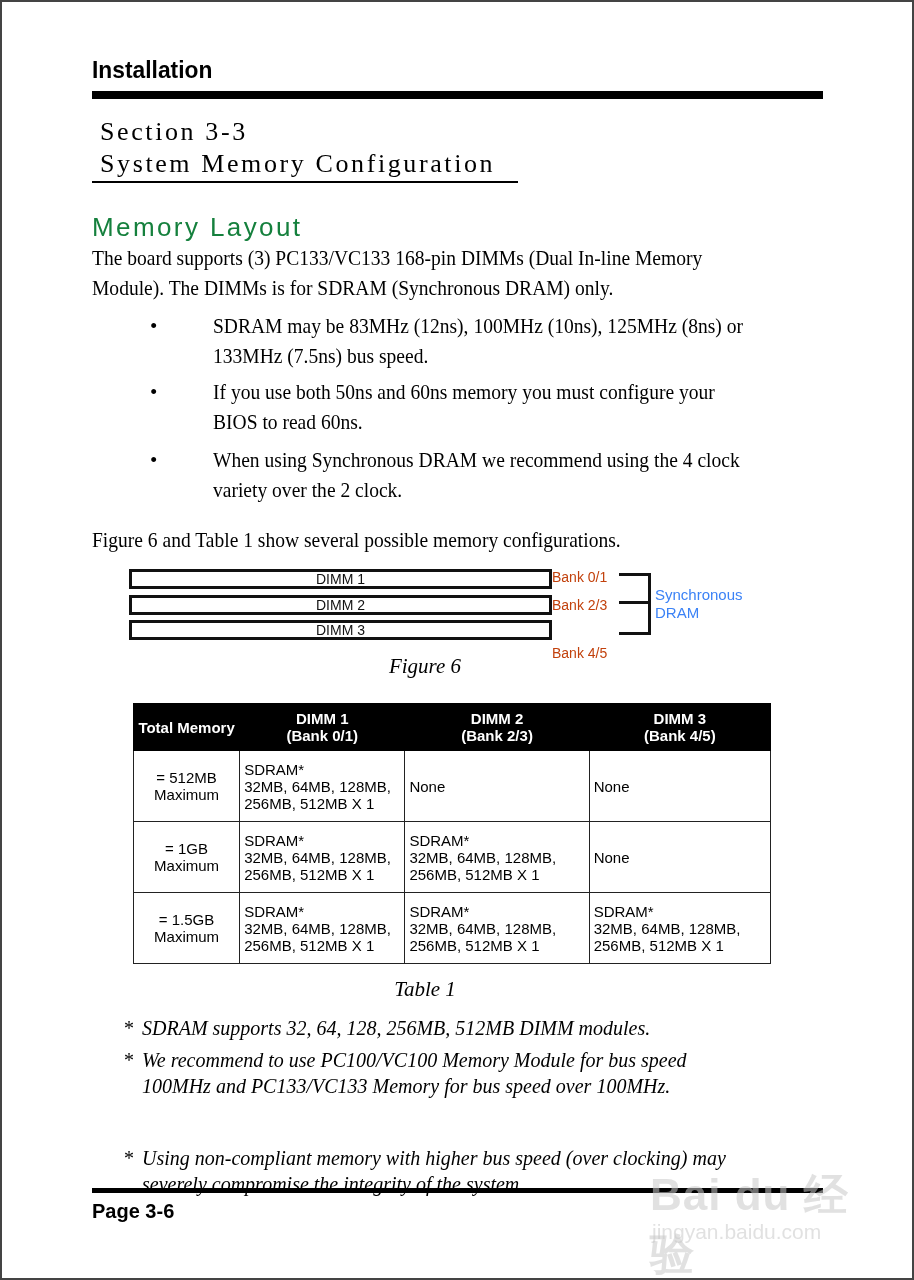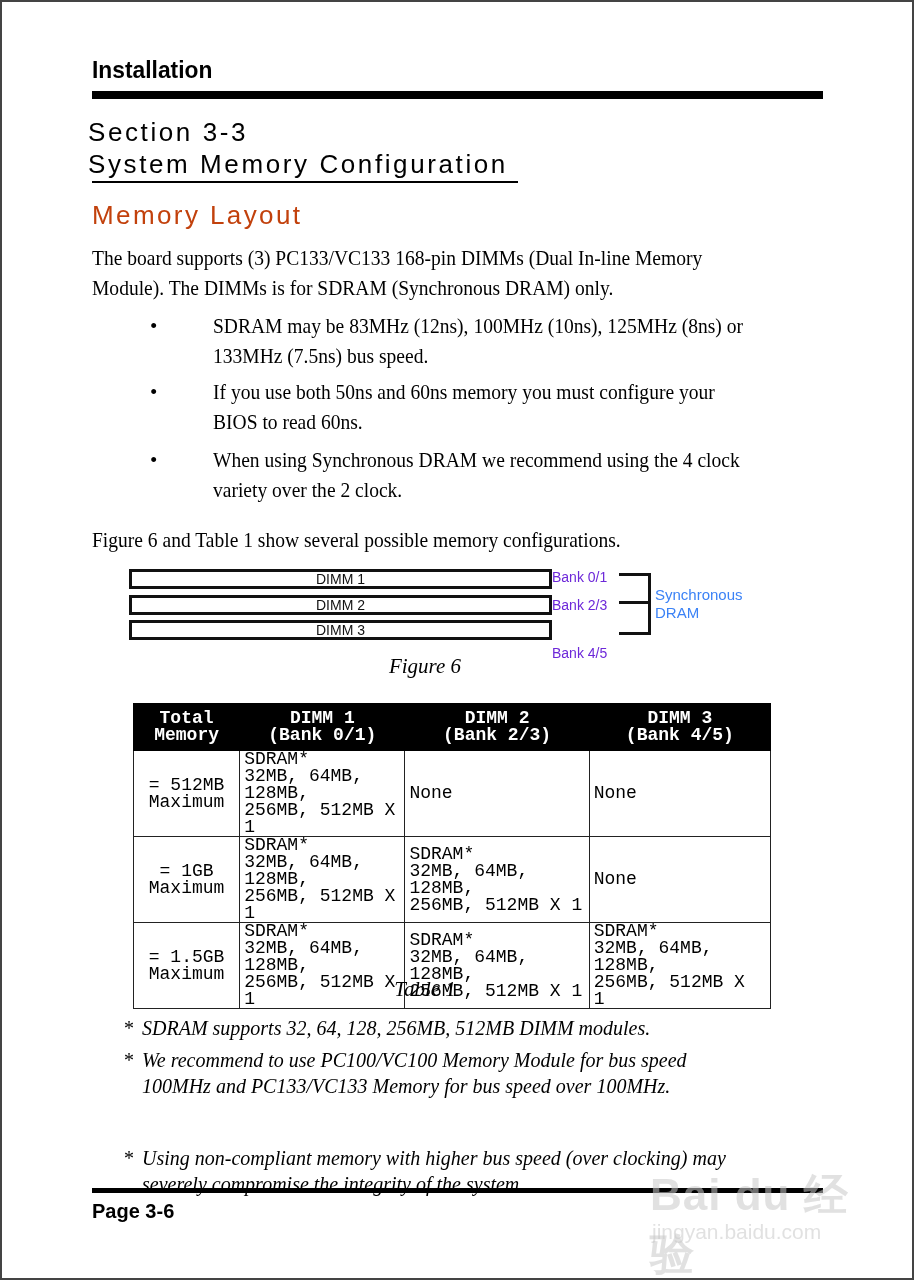--- a/index.html
+++ b/index.html
@@ -11,60 +11,60 @@
     }
 
     .header-title {
       position: absolute; left: 92px; top: 56px;
       font-family: "Liberation Sans", sans-serif; font-weight: bold; font-size: 24px; color: #000;
       transform: scaleX(0.95); transform-origin: left;
     }
     .header-rule { position: absolute; left: 92px; top: 91px; width: 731px; height: 8px; background: #000; }
 
     .section-title {
-      position: absolute; left: 88px; top: 116px;
-      font-family: Liberation Sans, sans-serif; font-size: 26px; letter-spacing: 2.6px; color: #000;
+      position: absolute; left: 100px; top: 116px;
+      font-family: Liberation Serif, serif; font-size: 26px; letter-spacing: 2.6px; color: #000;
       line-height: 32px;
     }
     .section-underline { position: absolute; left: 92px; top: 181px; width: 426px; height: 2px; background: #000; }
     .sub-title {
-      position: absolute; left: 92px; top: 200px;
-      font-family: "Liberation Sans", sans-serif; font-size: 26px; letter-spacing: 2.4px; color: #c2410c;
+      position: absolute; left: 92px; top: 212px;
+      font-family: "Liberation Sans", sans-serif; font-size: 26px; letter-spacing: 2.4px; color: #15803d;
     }
 
     .body-text {
       position: absolute; left: 92px; width: 730px;
       font-family: "Liberation Serif", serif; font-size: 21px; line-height: 30px; color: #000;
       transform: scaleX(0.93); transform-origin: left;
     }
     .bullet-row { position: absolute; left: 92px; width: 730px; font-family: "Liberation Serif", serif; font-size: 21px; line-height: 30px; color: #000; }
     .bullet-dot { position: absolute; left: 58px; top: 0; }
     .bullet-text { position: absolute; left: 121px; width: 640px; transform: scaleX(0.93); transform-origin: left; white-space: nowrap; }
 
     
     .dimm-slot {
       position: absolute; left: 129px; width: 417px; height: 14px;
       border: 3px solid #111; background: #fff;
       font-family: "Liberation Sans", sans-serif; font-size: 14px; line-height: 14px; text-align: center; color: #111;
     }
     .bank-label {
-      position: absolute; left: 552px; font-family: "Liberation Sans", sans-serif; font-size: 14px; color: #6d28d9;
+      position: absolute; left: 552px; font-family: "Liberation Sans", sans-serif; font-size: 14px; color: #c2410c;
     }
     .bracket-line { position: absolute; background: #111; }
     .sdram-label { position: absolute; left: 655px; top: 586px; font-family: "Liberation Sans", sans-serif; font-size: 15px; line-height: 18px; color: #3b82f6; }
     .caption {
       position: absolute; left: 0; width: 850px; text-align: center;
       font-family: "Liberation Serif", serif; font-style: italic; font-size: 21px; color: #000;
     }
 
     
     .mem-table {
       position: absolute; left: 133px; top: 703px; width: 638px;
       border-collapse: collapse; table-layout: fixed;
-      font-family: Liberation Mono, monospace; font-size: 18px; color: #000;
+      font-family: Liberation Sans, sans-serif; font-size: 15px; color: #000;
     }
     .mem-table th {
       background: #000; color: #fff; font-weight: bold; height: 46px; padding: 0; text-align: center; line-height: 17px;
       border: 1px solid #000;
     }
     .mem-table td {
       border: 1.5px solid #222; height: 70px; padding: 0 4px; vertical-align: middle; line-height: 17px;
     }
     .mem-table td.total { text-align: center; }
     .col-total { width: 106px; }

